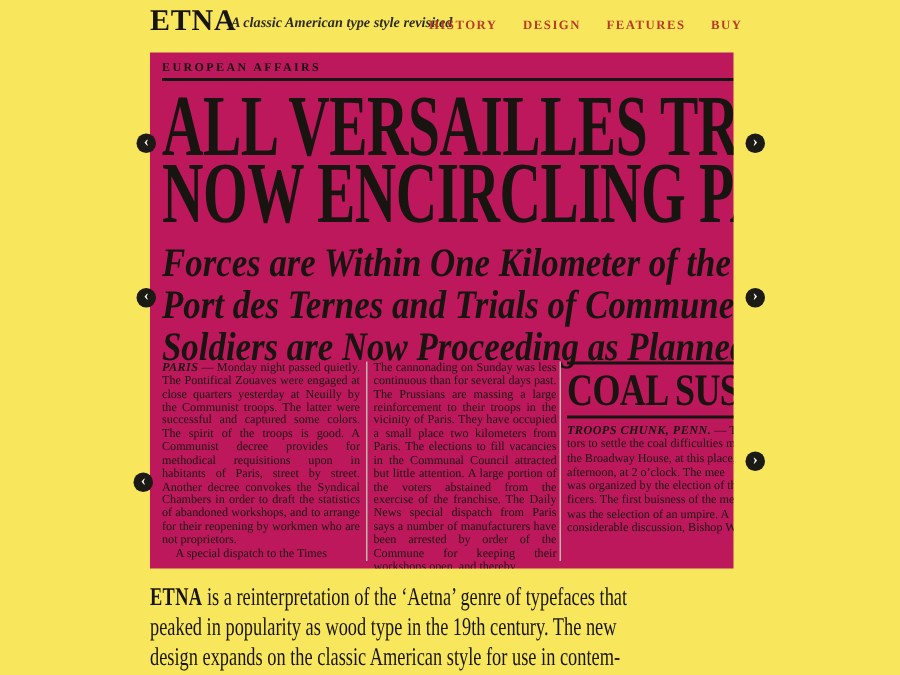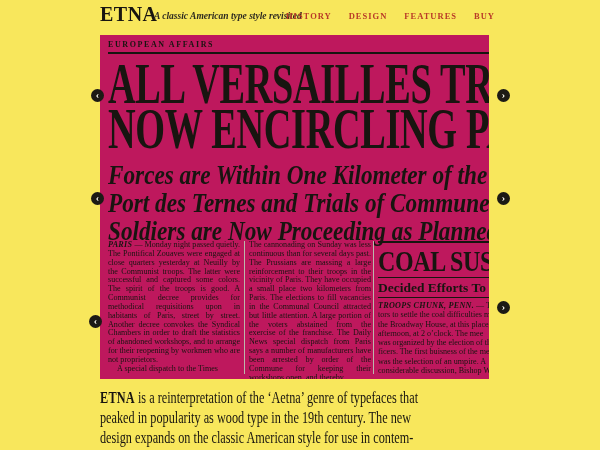--- a/index.html
+++ b/index.html
@@ -87,21 +87,20 @@
   <div class="col col2">
     <p>The cannonading on Sunday was less continuous than for several days past. The Prussians are massing a large reinforcement to their troops in the vicinity of Paris. They have occupied a small place two kilometers from Paris. The elections to fill vacancies in the Communal Council attracted but little attention. A large portion of the voters abstained from the exercise of the franchise. The Daily News special dispatch from Paris says a number of manufacturers have been arrested by order of the Commune for keeping their workshops open, and thereby</p>
   </div>
 
   <div class="vrule vr2"></div>
 
   <div class="col col3">
     <div class="coal-rule-top"></div>
     <div class="coal-head">COAL SUSP</div>
     <hr class="hr-thin">
-    <div class="coal-sub">Decided Efforts To</div>
     <hr class="hr-thin">
     <div style="margin-top:3px;">
       <div class="bodyline"><span class="lead">TROOPS CHUNK, PENN.</span><span> — The ar</span></div>
       <div class="bodyline">tors to settle the coal difficulties m</div>
       <div class="bodyline">the Broadway House, at this place,</div>
       <div class="bodyline">afternoon, at 2 o’clock. The mee</div>
       <div class="bodyline">was organized by the election of th</div>
       <div class="bodyline">ficers. The first buisness of the mee</div>
       <div class="bodyline">was the selection of an umpire. A</div>
       <div class="bodyline">considerable discussion, Bishop W</div>

